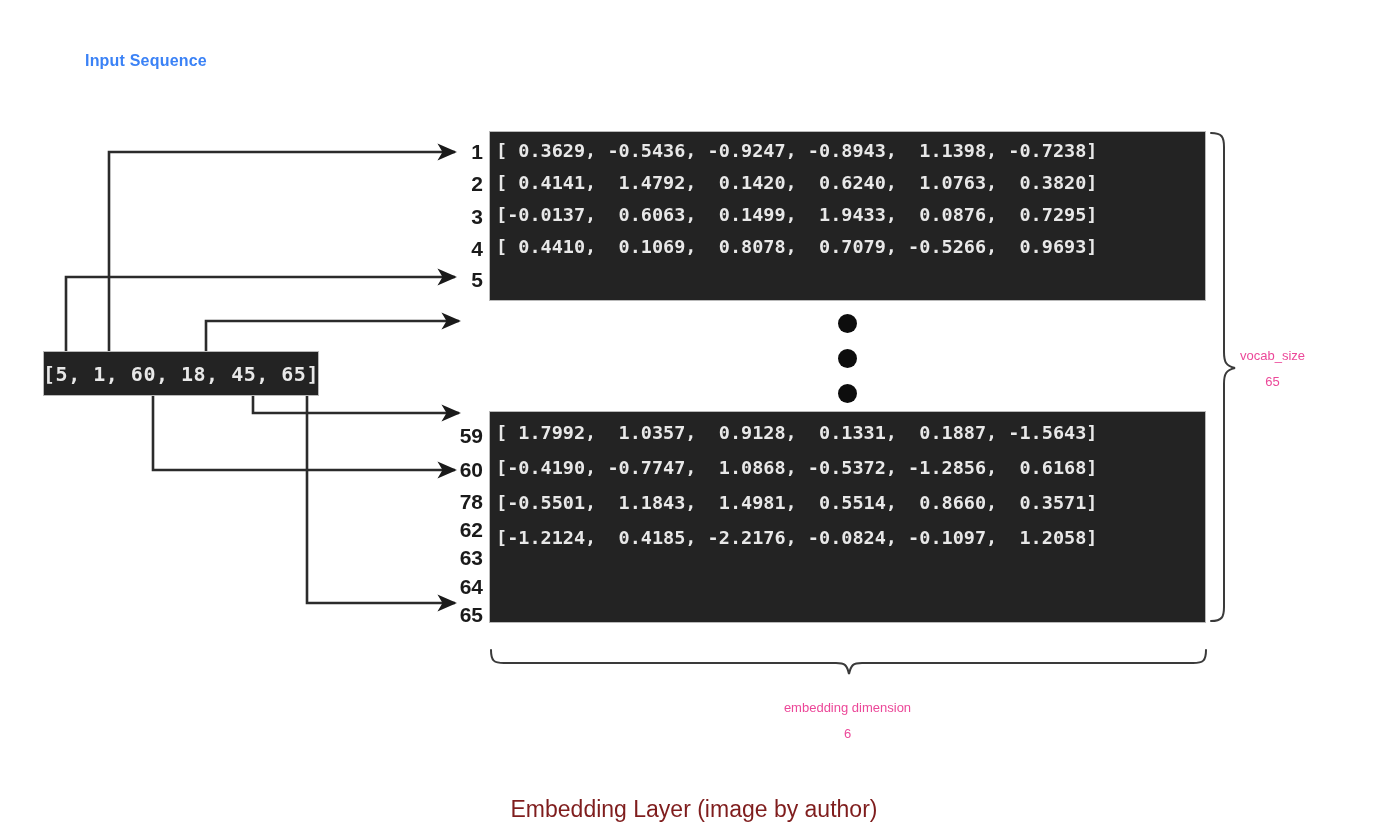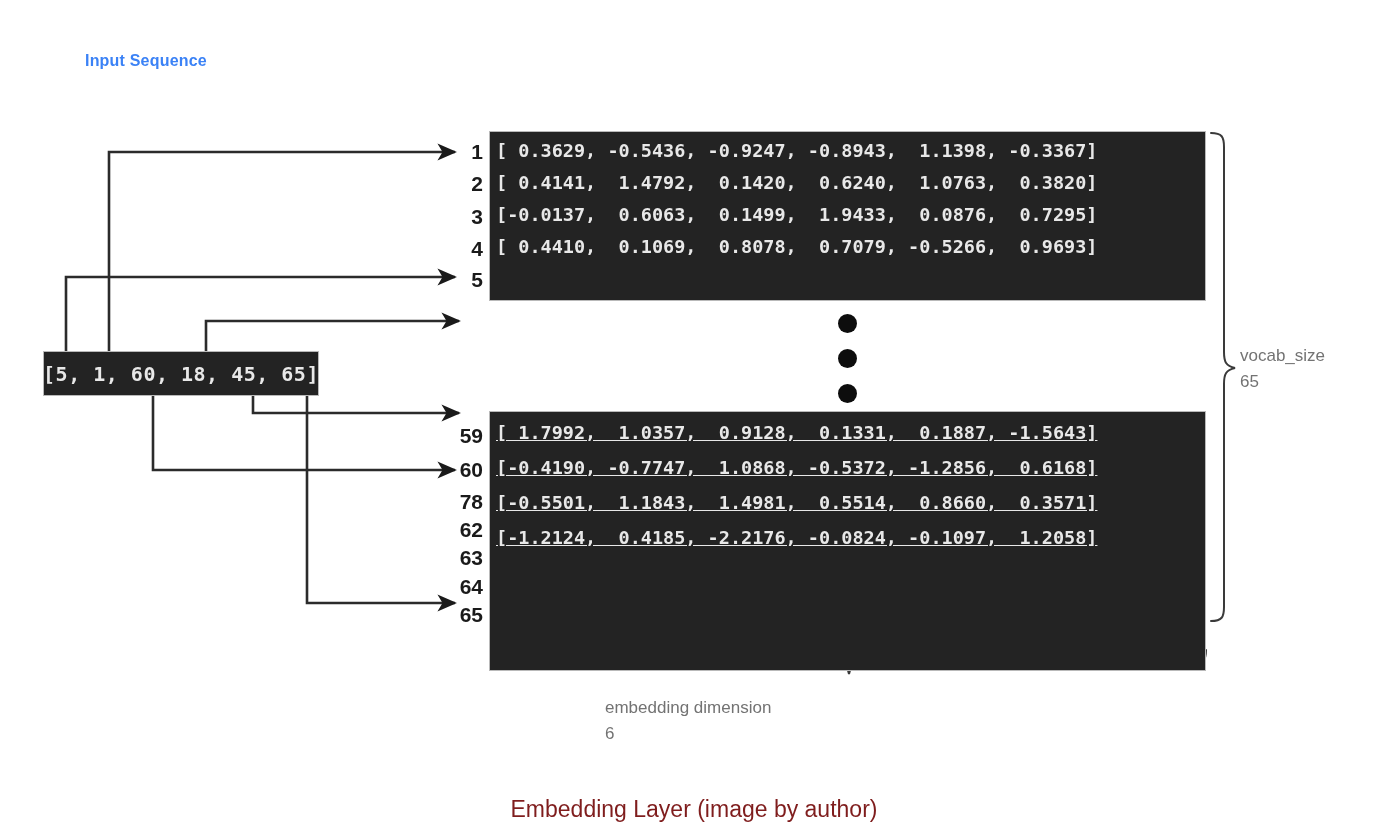--- a/index.html
+++ b/index.html
@@ -26,21 +26,21 @@
   
   .matrix{
     position:absolute;background:#232323;
     border:1px solid #b9b9b9;
     box-sizing:border-box;
     font-family:"DejaVu Sans Mono","Liberation Mono",monospace;
     font-size:18.5px;color:#e8e8e8;font-weight:bold;
     padding:3px 6px 4px 6px;
   }
   #matrix-top{left:489px;top:131px;width:717px;height:170px;}
-  #matrix-bottom{left:489px;top:411px;width:717px;height:260px;text-decoration:underline;}
+  #matrix-bottom{left:489px;top:411px;width:717px;height:212px;}
   .mrow{height:0;line-height:28.2px;white-space:pre;letter-spacing:0px;}
   #matrix-top .mrow{line-height:32px;}
   #matrix-bottom .mrow{line-height:35px;}
   .mrow{height:auto;}
 
   
   #seq-box{
     position:absolute;left:43px;top:351px;width:276px;height:45px;
     background:#232323;border:1px solid #b9b9b9;box-sizing:border-box;
     display:flex;align-items:center;justify-content:center;
@@ -58,23 +58,23 @@
   }
 
   
   .dot{
     position:absolute;width:19px;height:19px;border-radius:50%;
     background:#0d0d0d;
   }
 
   
   .bracelabel{
-    position:absolute;text-align:left;
+    position:absolute;text-align:center;
     font-family:"Liberation Sans",sans-serif;
-    font-size:17px;color:#737373;line-height:26px;white-space:nowrap;
+    font-size:13px;color:#ec4899;line-height:26px;white-space:nowrap;
   }
   #lbl-vocab{left:1240px;top:343px;}
   #lbl-embdim{left:605px;top:695px;width:485px;}
 
   
   #caption{
     position:absolute;left:0;top:796px;width:1388px;text-align:center;
     font-family:"Liberation Sans",sans-serif;
     font-size:23px;color:#7f1d1d;white-space:nowrap;
   }
@@ -128,21 +128,21 @@
     </g>
   </svg>
 
   <div class="rowlabel" style="left:437px;top:140px;">1</div>
   <div class="rowlabel" style="left:437px;top:172px;">2</div>
   <div class="rowlabel" style="left:437px;top:205px;">3</div>
   <div class="rowlabel" style="left:437px;top:237px;">4</div>
   <div class="rowlabel" style="left:437px;top:268px;">5</div>
 
   <div class="matrix" id="matrix-top">
-    <div class="mrow">[ 0.3629, -0.5436, -0.9247, -0.8943,  1.1398, -0.3367]</div>
+    <div class="mrow">[ 0.3629, -0.5436, -0.9247, -0.8943,  1.1398, -0.7238]</div>
     <div class="mrow">[ 0.4141,  1.4792,  0.1420,  0.6240,  1.0763,  0.3820]</div>
     <div class="mrow">[-0.0137,  0.6063,  0.1499,  1.9433,  0.0876,  0.7295]</div>
     <div class="mrow">[ 0.4410,  0.1069,  0.8078,  0.7079, -0.5266,  0.9693]</div>
   </div>
 
   <div class="dot" style="left:838px;top:314px;"></div>
   <div class="dot" style="left:838px;top:349px;"></div>
   <div class="dot" style="left:838px;top:384px;"></div>
 
   <div class="rowlabel" style="left:437px;top:424px;">59</div>

